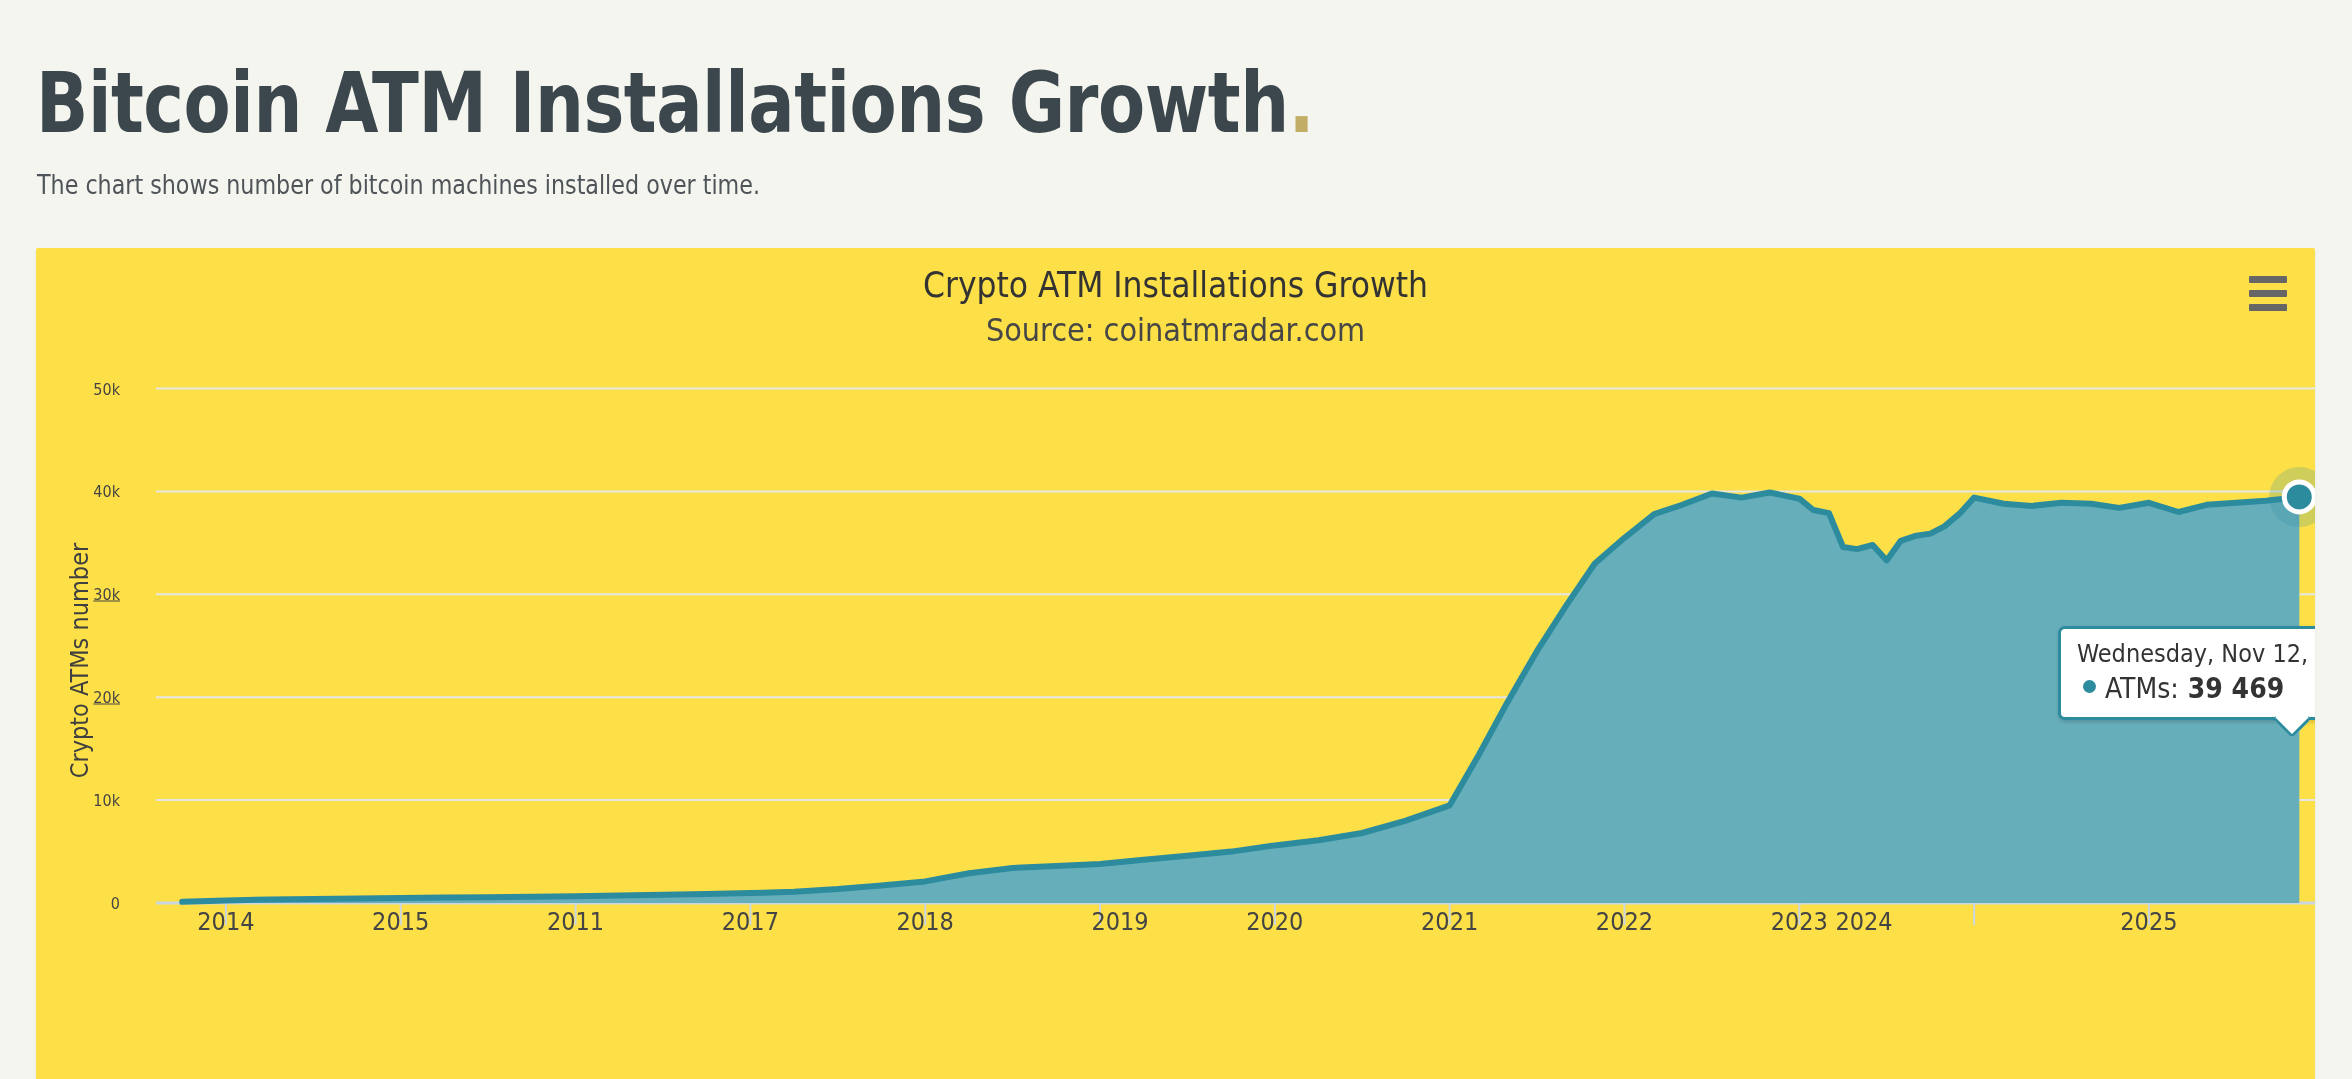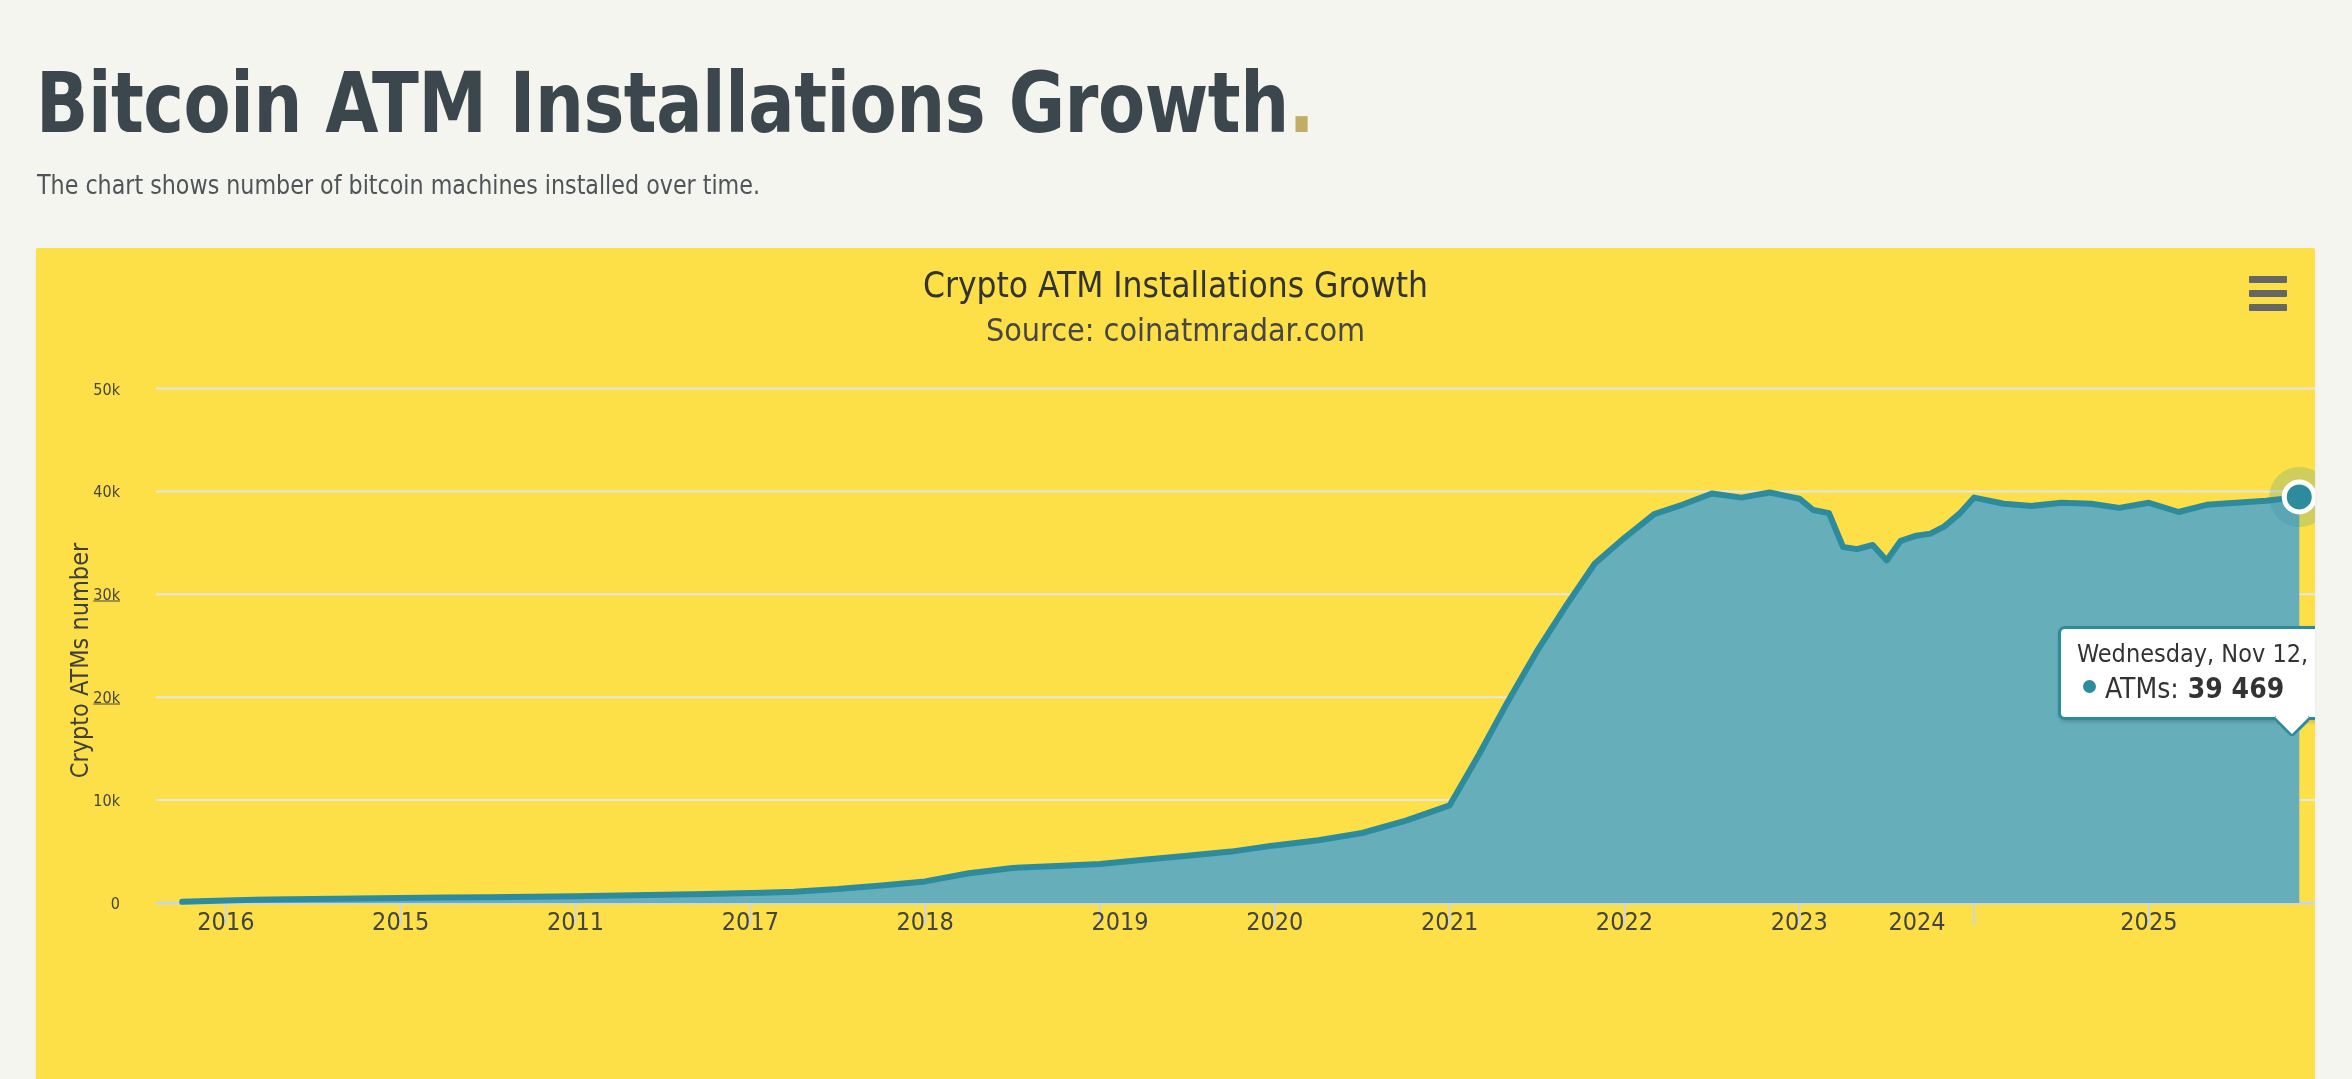--- a/index.html
+++ b/index.html
@@ -230,31 +230,31 @@
 
       <div id="y-ticks">
           <div class="y-tick" style="top: 655px;">0</div>
           <div class="y-tick" style="top: 552.115px;">10k</div>
           <div class="y-tick" style="top: 449.231px; text-decoration: underline;">20k</div>
           <div class="y-tick" style="top: 346.346px; text-decoration: underline;">30k</div>
           <div class="y-tick" style="top: 243.462px;">40k</div>
           <div class="y-tick" style="top: 140.577px;">50k</div>
         </div>
       <div id="x-ticks">
-          <div class="x-tick" style="left: 189.927px;">2016</div>
+          <div class="x-tick" style="left: 189.927px;">2014</div>
           <div class="x-tick" style="left: 364.745px;">2015</div>
           <div class="x-tick" style="left: 539.563px;">2011</div>
           <div class="x-tick" style="left: 714.381px;">2017</div>
           <div class="x-tick" style="left: 889.198px;">2018</div>
           <div class="x-tick" style="left: 1084px;">2019</div>
           <div class="x-tick" style="left: 1238.83px;">2020</div>
           <div class="x-tick" style="left: 1413.65px;">2021</div>
           <div class="x-tick" style="left: 1588.47px;">2022</div>
           <div class="x-tick" style="left: 1763.29px;">2023</div>
-          <div class="x-tick" style="left: 1881px;">2024</div>
+          <div class="x-tick" style="left: 1828px;">2024</div>
           <div class="x-tick" style="left: 2112.92px;">2025</div>
         </div>
     </div>
 
     <div class="tooltip">
       <div class="tooltip-date">Wednesday, Nov 12, 2025</div>
       <div class="tooltip-row">
         <span class="tooltip-bullet"></span>
         <span>ATMs:</span>
         <span class="tooltip-value">39 469</span>

